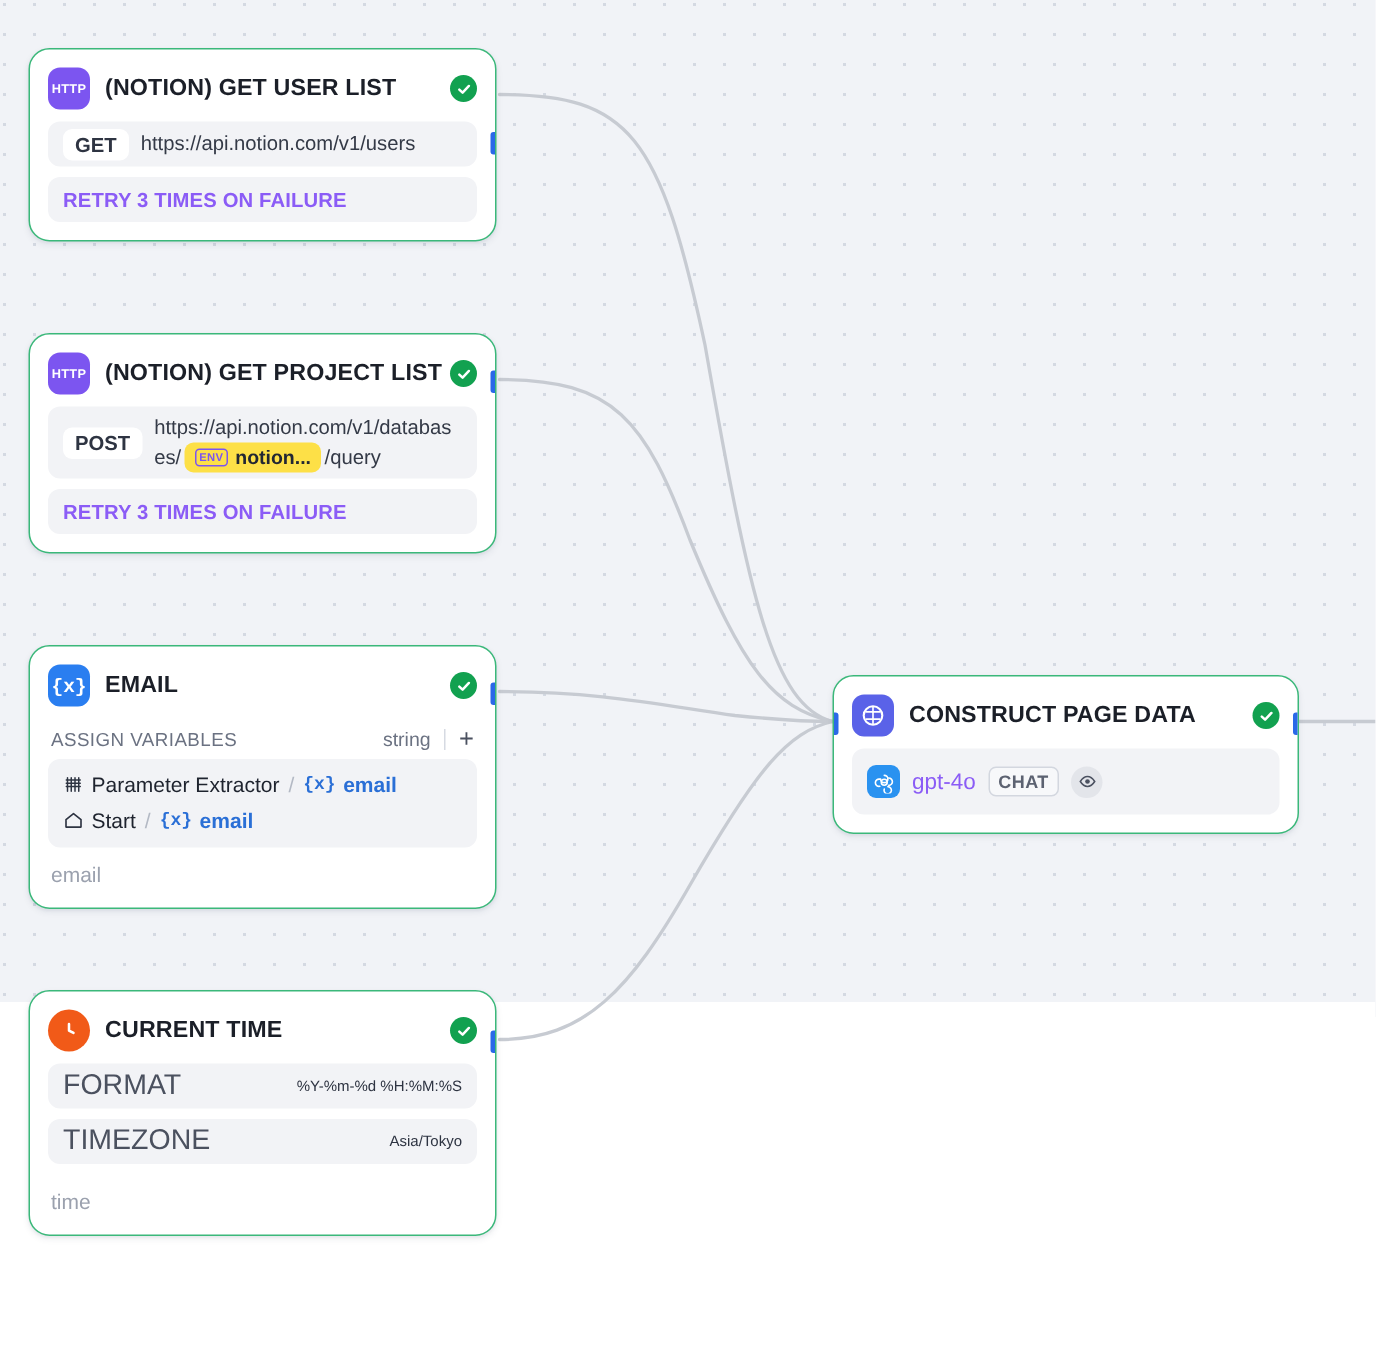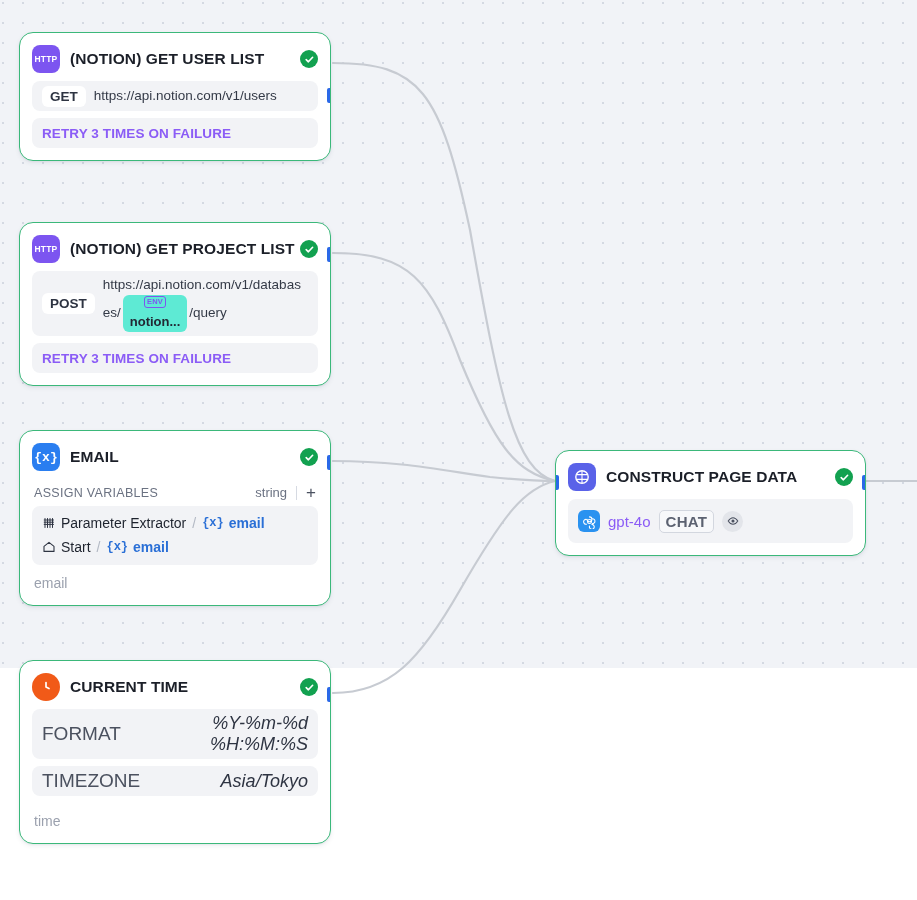--- a/index.html
+++ b/index.html
@@ -119,38 +119,35 @@
     font-weight: 600;
     letter-spacing: 0.1px;
   }
   .kv-key {
     font-size: 19px;
     color: #4b515f;
     font-weight: 500;
     flex: 0 0 auto;
   }
   .kv-val {
-    font-size: 18px;
+    font-size: 10px;
     color: #2e3442;
     margin-left: auto;
-    text-align: right;
-    font-style: italic;
   }
 
   
   .env-chip {
     display: inline-flex;
     align-items: center;
     gap: 5px;
-    background: #5eead4;
+    background: #fde047;
     border-radius: 6px;
     padding: 1px 7px;
     vertical-align: middle;
     margin: 0 2px;
-    flex-direction: column;
   }
   .env-badge {
     font-size: 7.5px;
     font-weight: 800;
     color: #7c55f0;
     border: 1.5px solid #7c55f0;
     border-radius: 3px;
     padding: 0 2px;
     letter-spacing: 0.2px;
     line-height: 10px;
@@ -209,21 +206,21 @@
     width: 22px; height: 22px; border-radius: 6px;
     background: #2a92f0;
     display: flex; align-items: center; justify-content: center;
     flex: 0 0 22px;
   }
   .model-name { font-size: 15px; color: #8b5cf6; }
   .chip-chat {
     border: 1px solid #d3d7df;
     background: #f7f8fa;
     border-radius: 5px;
-    font-size: 15px;
+    font-size: 12px;
     font-weight: 600;
     color: #5c6271;
     padding: 2px 6px;
     letter-spacing: 0.3px;
   }
   .eye-btn {
     width: 21px; height: 21px; border-radius: 50%;
     background: #e3e5ea;
     display: flex; align-items: center; justify-content: center;
     flex: 0 0 21px;

